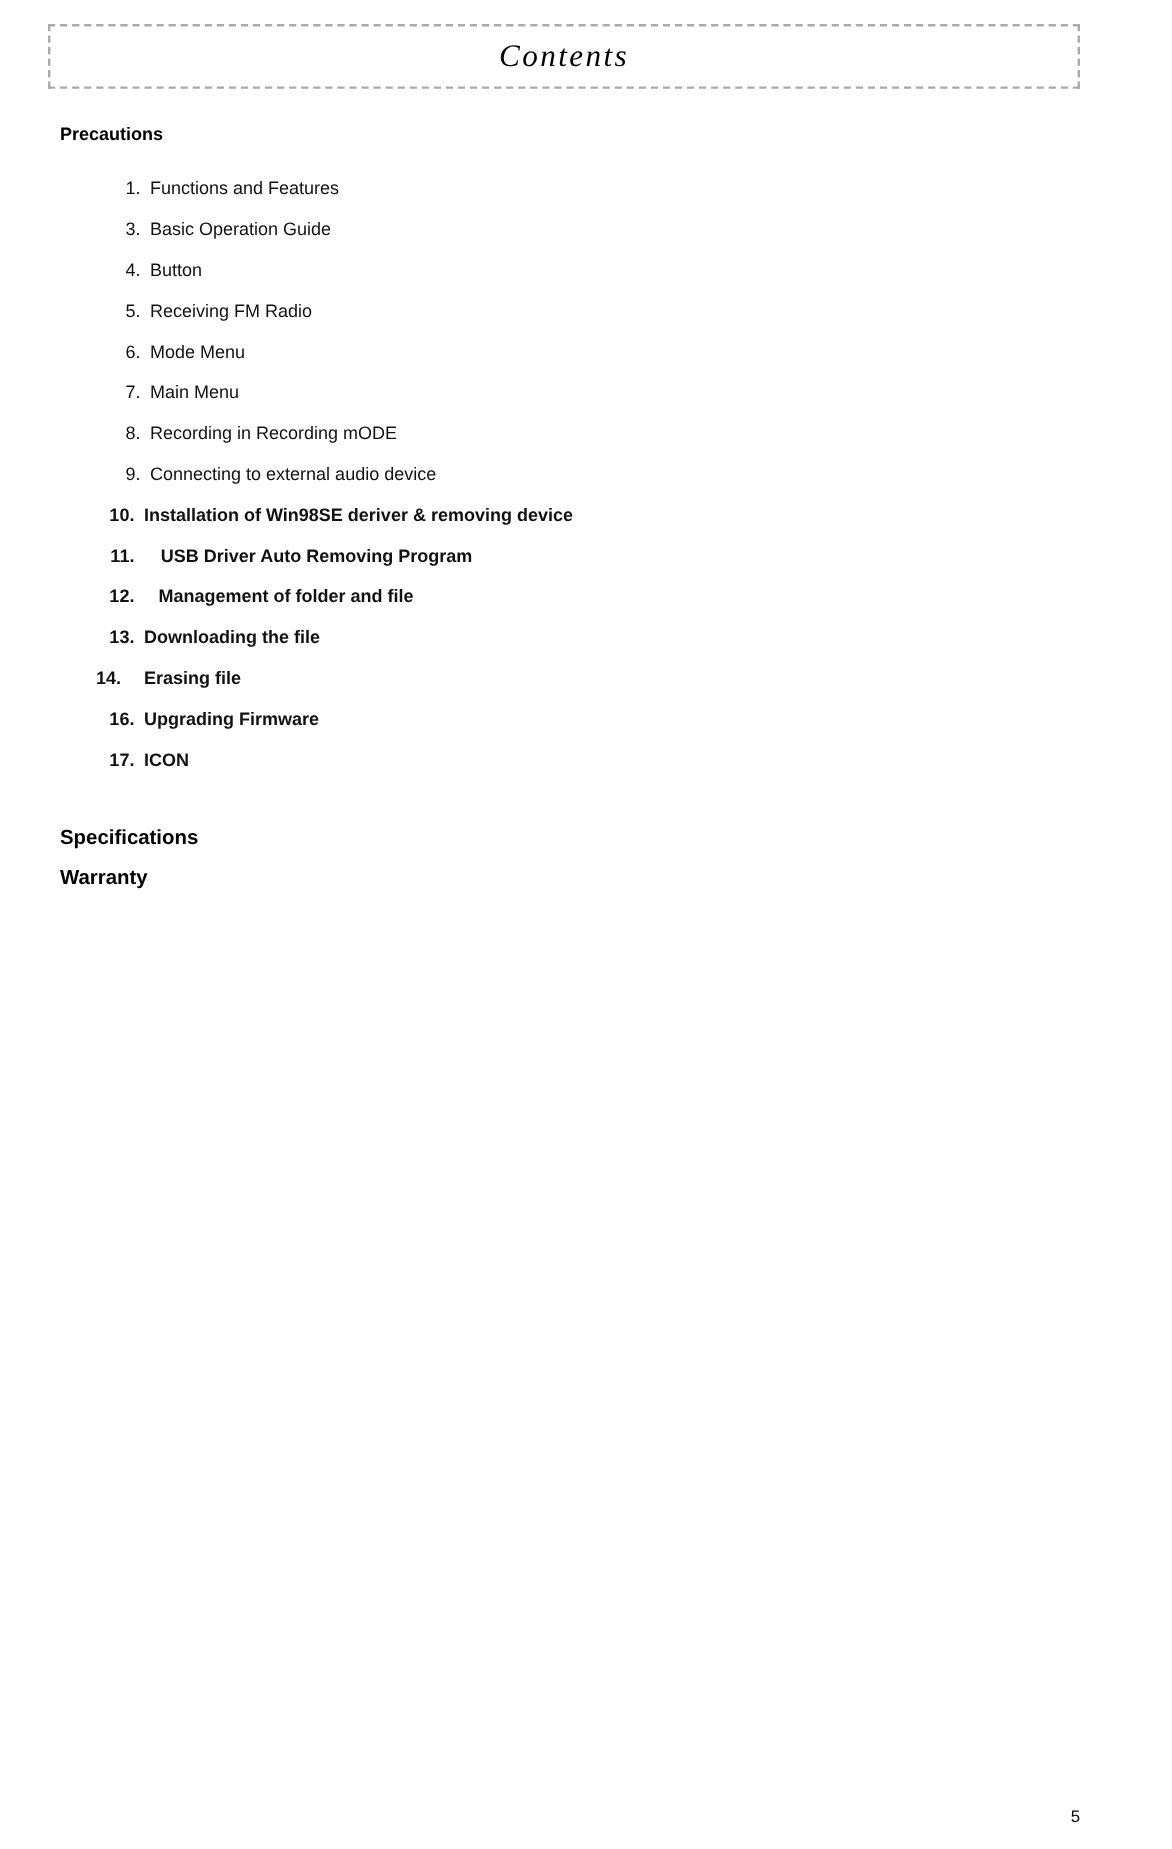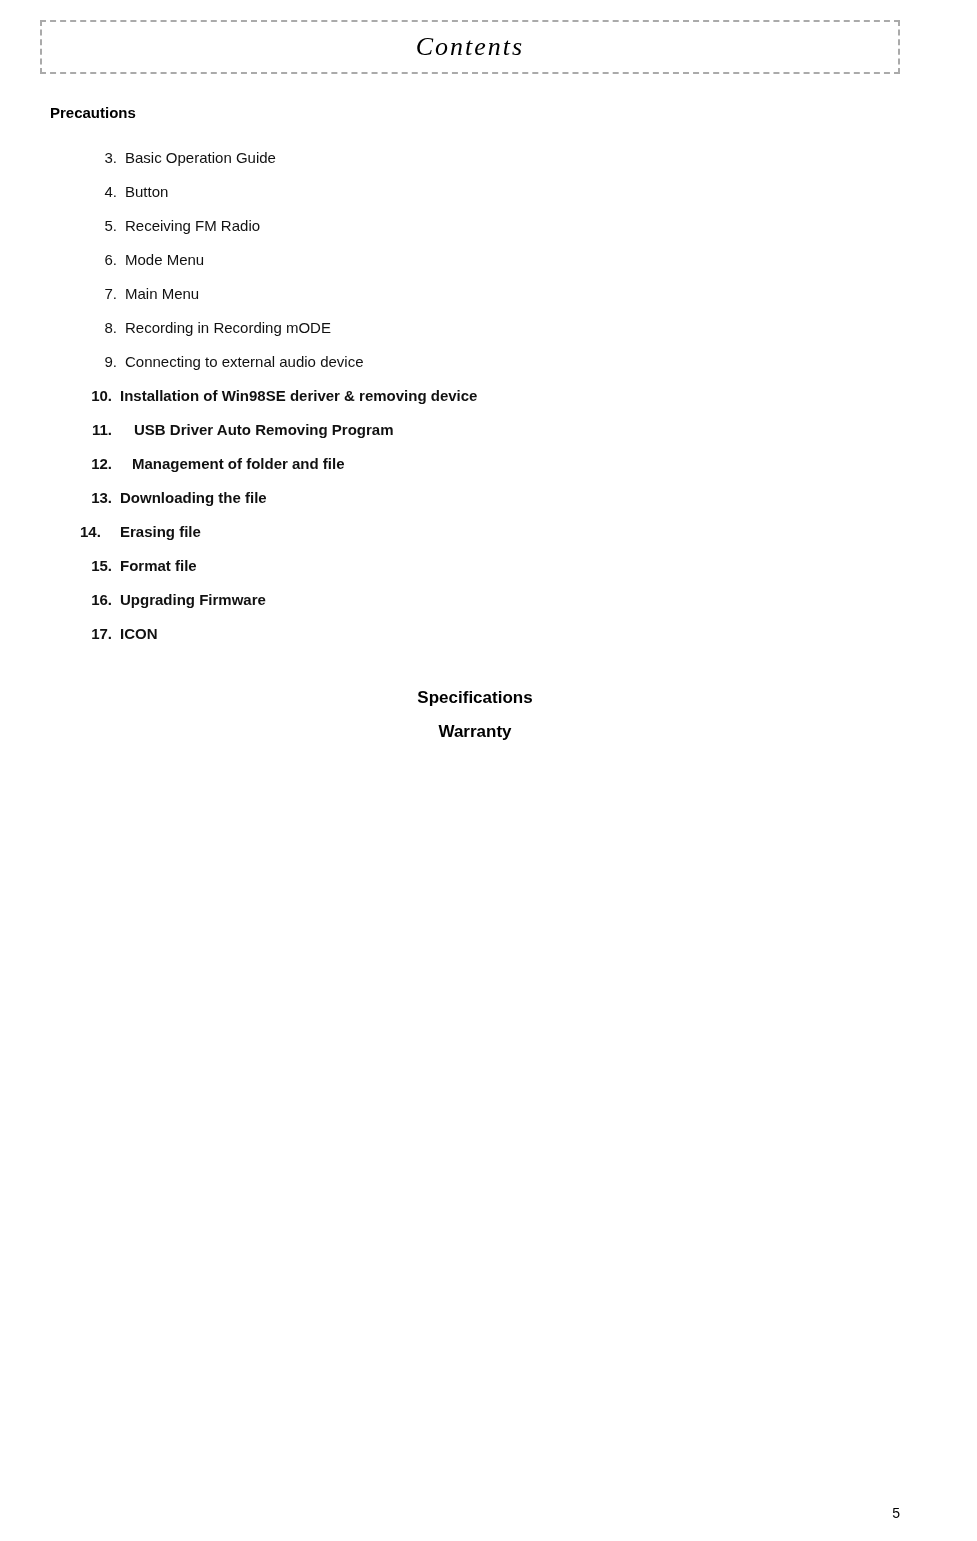--- a/index.html
+++ b/index.html
@@ -65,21 +65,20 @@
       padding-left: 55px;
     }
 
     .toc-list li.indent-2 {
       padding-left: 40px;
       font-weight: bold;
     }
 
     .bottom-items {
       margin-left: 10px;
-      text-align: center;
     }
 
     .bottom-items p {
       font-weight: bold;
       font-size: 17px;
       line-height: 2;
     }
 
     .page-number {
       position: absolute;
@@ -94,33 +93,33 @@
 
 <div class="page-container">
 
   <div class="title-bar">
     <h1>Contents</h1>
   </div>
 
   <div class="precautions-label">Precautions</div>
 
   <ul class="toc-list" id="toc-list">
+  <li class="indent-1"><span style="display: inline-block; min-width: 22px; text-align: right; margin-right: 8px;">1.</span><span>Functions and Features</span></li>
       <li class="indent-1"><span style="display: inline-block; min-width: 22px; text-align: right; margin-right: 8px;">3.</span><span>Basic Operation Guide</span></li>
       <li class="indent-1"><span style="display: inline-block; min-width: 22px; text-align: right; margin-right: 8px;">4.</span><span>Button</span></li>
       <li class="indent-1"><span style="display: inline-block; min-width: 22px; text-align: right; margin-right: 8px;">5.</span><span>Receiving FM Radio</span></li>
       <li class="indent-1"><span style="display: inline-block; min-width: 22px; text-align: right; margin-right: 8px;">6.</span><span>Mode Menu</span></li>
       <li class="indent-1"><span style="display: inline-block; min-width: 22px; text-align: right; margin-right: 8px;">7.</span><span>Main Menu</span></li>
       <li class="indent-1"><span style="display: inline-block; min-width: 22px; text-align: right; margin-right: 8px;">8.</span><span>Recording in Recording mODE</span></li>
       <li class="indent-1"><span style="display: inline-block; min-width: 22px; text-align: right; margin-right: 8px;">9.</span><span>Connecting to external audio device</span></li>
       <li class="indent-2"><span style="display: inline-block; min-width: 32px; text-align: right; margin-right: 8px;">10.</span><span>Installation of Win98SE deriver &amp; removing device</span></li>
       <li class="indent-2"><span style="display: inline-block; min-width: 32px; text-align: right; margin-right: 22px;">11.</span><span>USB Driver Auto Removing Program</span></li>
       <li class="indent-2"><span style="display: inline-block; min-width: 32px; text-align: right; margin-right: 20px;">12.</span><span>Management of folder and file</span></li>
       <li class="indent-2"><span style="display: inline-block; min-width: 32px; text-align: right; margin-right: 8px;">13.</span><span>Downloading the file</span></li>
       <li class="indent-2"><span style="display: inline-block; min-width: 32px; text-align: left; margin-right: 8px;">14.</span><span>Erasing file</span></li>
-      <li class="indent-2"><span style="display: inline-block; min-width: 32px; text-align: right; margin-right: 8px;">15.</span><span>Format file</span></li>
       <li class="indent-2"><span style="display: inline-block; min-width: 32px; text-align: right; margin-right: 8px;">16.</span><span>Upgrading Firmware</span></li>
       <li class="indent-2"><span style="display: inline-block; min-width: 32px; text-align: right; margin-right: 8px;">17.</span><span>ICON</span></li>
     </ul>
 
   <div class="bottom-items">
     <p>Specifications</p>
     <p>Warranty</p>
   </div>
 
   <div class="page-number">5</div>

